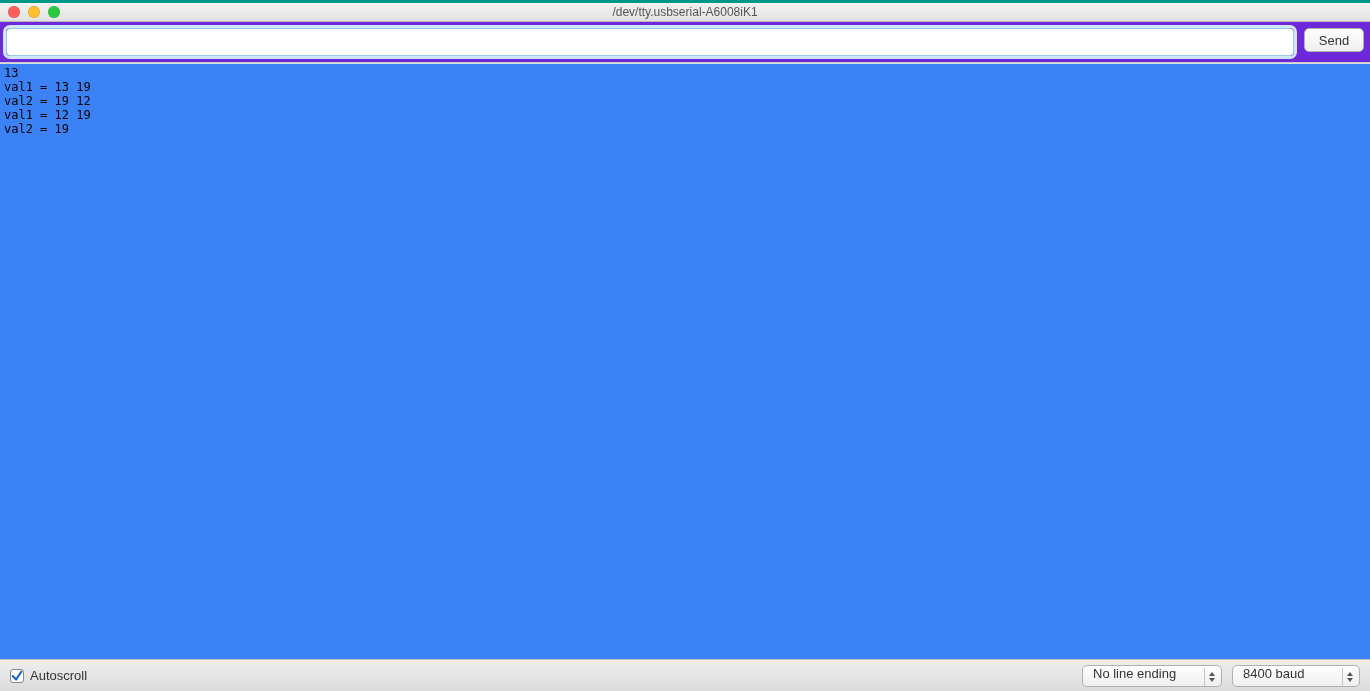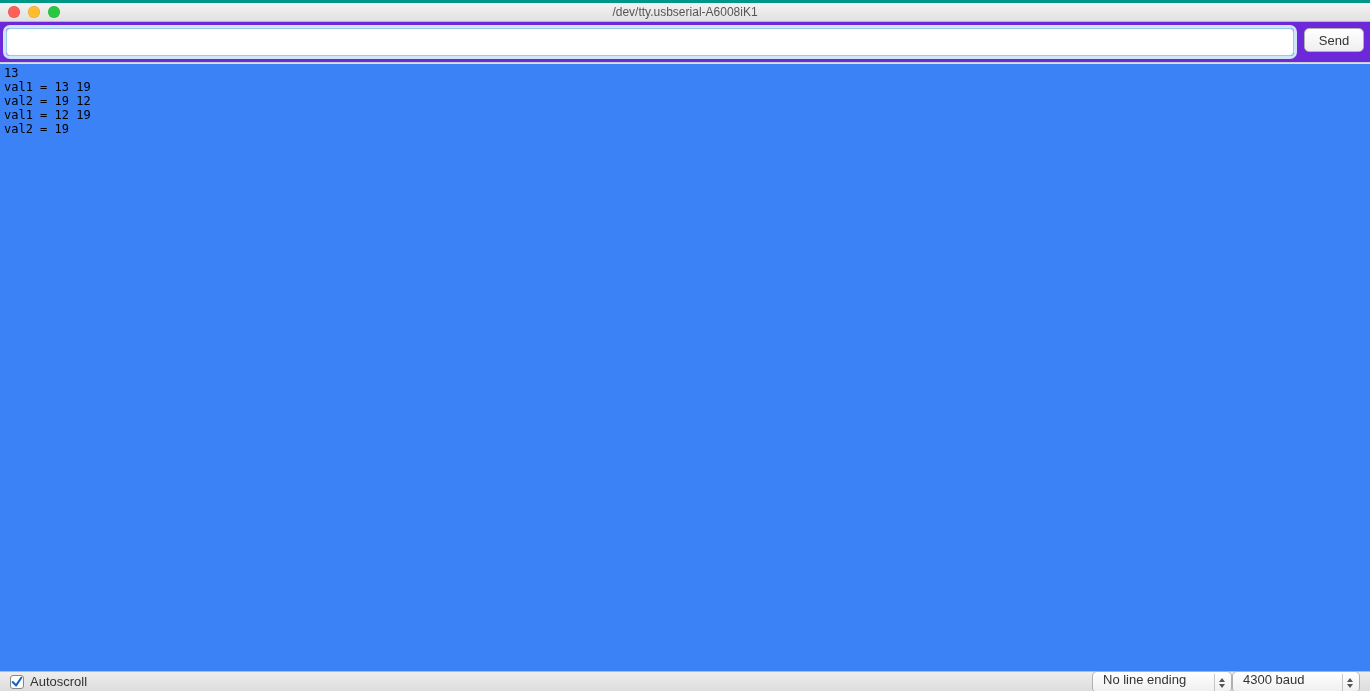--- a/index.html
+++ b/index.html
@@ -89,26 +89,27 @@
       font-family: Menlo, Monaco, "Andale Mono", monospace;
       font-size: 12px;
       line-height: 14px;
       padding: 2px 4px;
       white-space: pre;
       color: #000;
     }
 
     
     .bottombar {
-      height: 20px;
+      height: 32px;
       background: linear-gradient(to bottom, #eeeeee, #dcdcdc);
       border-top: 1px solid #bbb;
       display: flex;
       align-items: center;
       padding: 0 10px;
+      gap: 10px;
     }
     .autoscroll {
       display: flex;
       align-items: center;
       gap: 6px;
       font-size: 13px;
       color: #333;
     }
     .checkbox {
       width: 14px; height: 14px;
@@ -197,19 +198,19 @@
 
   <div class="select" style="min-width:140px;">
     <span>No line ending</span>
     <span class="stepper">
       <span class="arrow-up"></span>
       <span class="arrow-down"></span>
     </span>
   </div>
 
   <div class="select" style="min-width:128px;">
-    <span>4300 baud</span>
+    <span>8400 baud</span>
     <span class="stepper">
       <span class="arrow-up"></span>
       <span class="arrow-down"></span>
     </span>
   </div>
 </div>
 
 </body></html>

